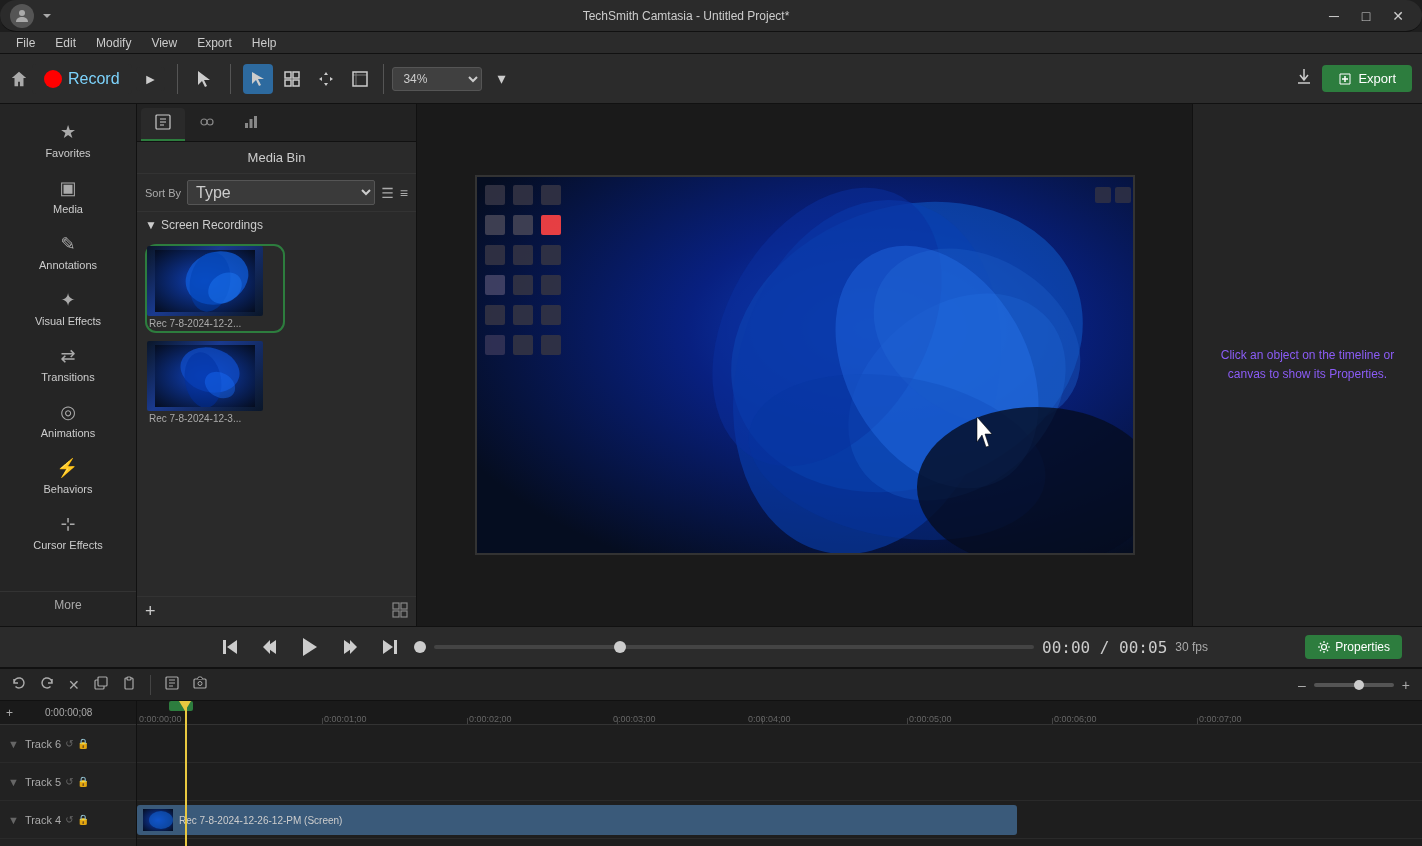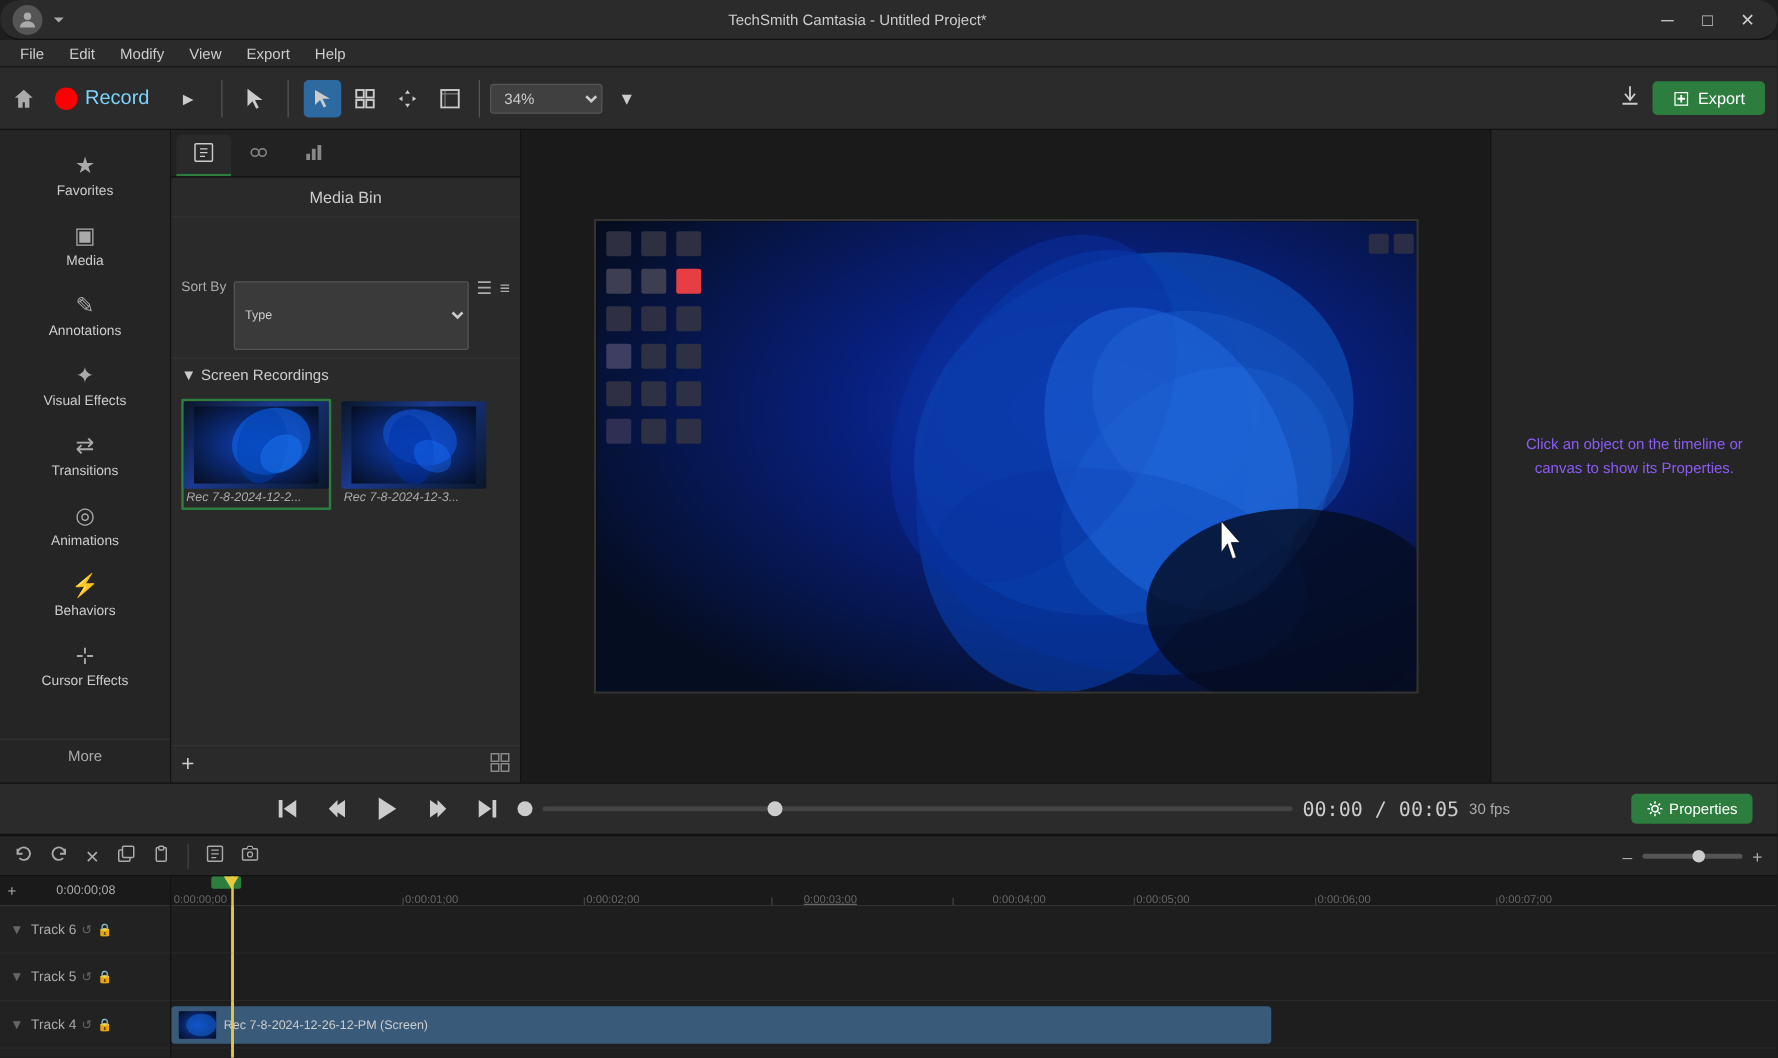--- a/index.html
+++ b/index.html
@@ -181,24 +181,23 @@
       padding: 6px 8px;
       gap: 6px;
       border-bottom: 1px solid #333;
     }
     .sort-label { color: #aaa; font-size: 11px; }
     .sort-select {
       flex: 1;
       background: #3a3a3a;
       border: 1px solid #555;
       color: #ccc;
-      padding: 20px 4px;
-      font-size: 10px;
+      padding: 2px 4px;
+      font-size: 16px;
       border-radius: 2px;
-      margin-top: 45px;
     }
     .sort-btn {
       background: transparent;
       border: none;
       color: #aaa;
       cursor: pointer;
       font-size: 14px;
     }
     .section-header {
       display: flex;
@@ -209,25 +208,24 @@
       color: #ccc;
       font-size: 12px;
     }
     .media-grid {
       display: flex;
       flex-wrap: wrap;
       gap: 6px;
       padding: 6px 8px;
     }
     .media-thumb {
-      width: 120px;
-      cursor: pointer;
-      border-radius: 1px;
+      width: 140px;
+      cursor: pointer;
+      border-radius: 11px;
       border: 2px solid transparent;
-      font-style: italic;
     }
     .media-thumb.selected { border-color: #2d7d3e; }
     .media-thumb .thumb-img {
       width: 116px;
       height: 70px;
       background: linear-gradient(135deg, #0a1628 0%, #1a3a8f 40%, #0a1628 100%);
       border-radius: 2px;
       display: flex;
       align-items: center;
       justify-content: center;
@@ -911,23 +909,23 @@
         </div>
 
         <div style="position:absolute;top:0;left:32px;width:24px;height:10px;background:#2d7d3e;border-radius:2px;"></div>
 
         <span class="ruler-mark" style="left:0px;">0:00:00;00</span>
         <div class="ruler-tick" style="left:185px;"></div>
         <span class="ruler-mark" style="left:185px;">0:00:01;00</span>
         <div class="ruler-tick" style="left:330px;"></div>
         <span class="ruler-mark" style="left:330px;">0:00:02;00</span>
         <div class="ruler-tick" style="left:480px;"></div>
-        <span class="ruler-mark" style="left:504px;text-decoration:underline;">0:00:03;00</span>
+        <span class="ruler-mark" style="left:474px;">0:00:03;00</span>
         <div class="ruler-tick" style="left:625px;"></div>
-        <span class="ruler-mark" style="left:655px;">0:00:04;00</span>
+        <span class="ruler-mark" style="left:609px;">0:00:04;00</span>
         <div class="ruler-tick" style="left:770px;"></div>
         <span class="ruler-mark" style="left:770px;">0:00:05;00</span>
         <div class="ruler-tick" style="left:915px;"></div>
         <span class="ruler-mark" style="left:915px;">0:00:06;00</span>
         <div class="ruler-tick" style="left:1060px;"></div>
         <span class="ruler-mark" style="left:1060px;">0:00:07;00</span>
 
         <div style="position:absolute;top:0;left:48px;width:2px;height:200px;background:#e8c840;z-index:10;"></div>
       </div>
 

